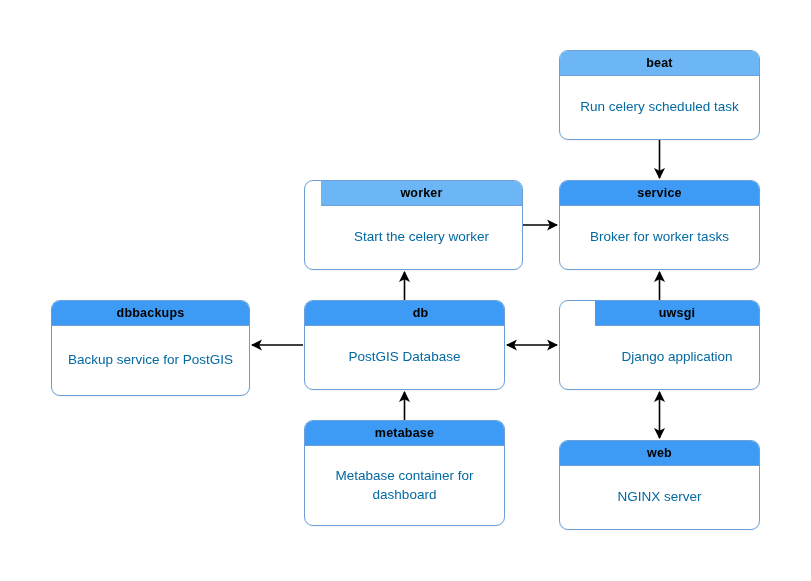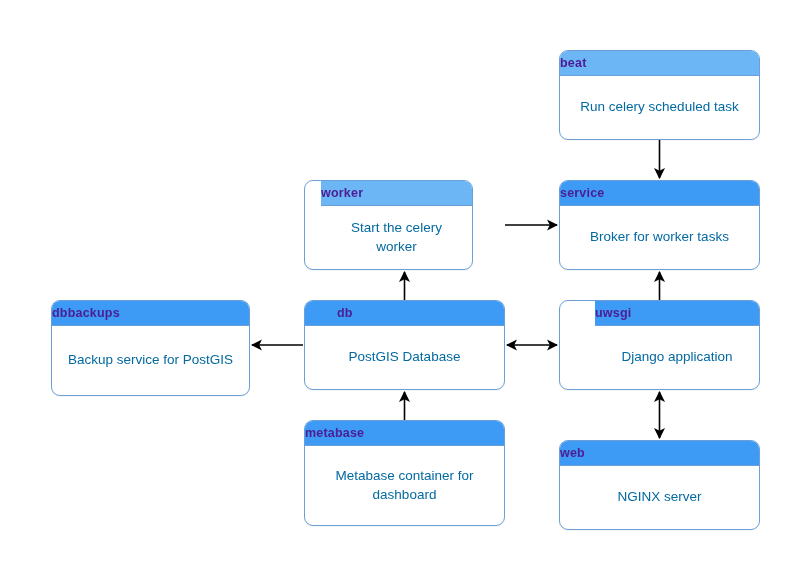--- a/index.html
+++ b/index.html
@@ -32,21 +32,22 @@
     box-sizing: border-box;
     border: 1px solid #6c9fd8;
     border-radius: 9px;
     background: #ffffff;
     overflow: hidden;
     box-shadow: 0 1px 1px rgba(0,0,0,0.04);
   }
   .node-header {
     height: 25px;
     line-height: 25px;
-    color: #4c1d95;
+    text-align: center;
+    color: #000000;
     font-size: 12.5px;
     font-weight: bold;
     letter-spacing: 0.2px;
     border-bottom: 1px solid #6c9fd8;
     box-sizing: border-box;
   }
   .node-body {
     height: calc(100% - 25px);
     display: flex;
     align-items: center;
@@ -89,21 +90,21 @@
     <line x1="659.5" y1="300" x2="659.5" y2="272" stroke="#000000" stroke-width="1.6" marker-end="url(#arrow-end)"></line>
 
     <line x1="659.5" y1="438" x2="659.5" y2="392" stroke="#000000" stroke-width="1.6" marker-start="url(#arrow-start)" marker-end="url(#arrow-end)"></line>
   </svg>
 
   <div class="node" style="left: 559px; top: 50px; width: 201px; height: 90px;">
     <div class="node-header" style="background: rgb(108, 182, 245);">beat</div>
     <div class="node-body">Run celery scheduled task</div>
   </div>
 
-  <div class="node" style="left: 304px; top: 180px; width: 169px; height: 90px; padding-left: 16px;">
+  <div class="node" style="left: 304px; top: 180px; width: 219px; height: 90px; padding-left: 16px;">
     <div class="node-header" style="background: rgb(108, 182, 245);">worker</div>
     <div class="node-body">Start the celery worker</div>
   </div>
 
   <div class="node" style="left: 559px; top: 180px; width: 201px; height: 90px;">
     <div class="node-header" style="background: rgb(61, 155, 245);">service</div>
     <div class="node-body">Broker for worker tasks</div>
   </div>
 
   <div class="node" style="left: 51px; top: 300px; width: 199px; height: 96px;">

